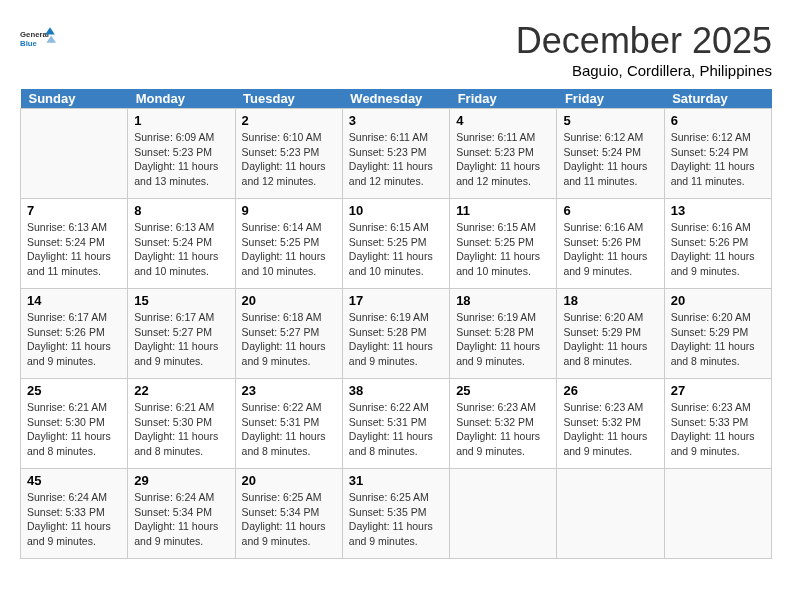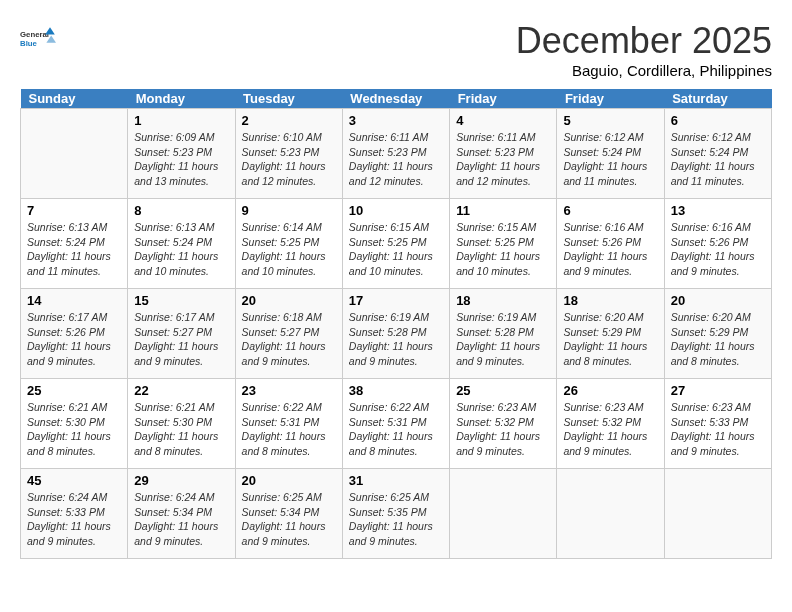--- a/index.html
+++ b/index.html
@@ -63,21 +63,20 @@
     .day-num {
       font-weight: bold;
       font-size: 13px;
       display: block;
       margin-bottom: 2px;
     }
     .day-info {
       color: #333;
       font-size: 10.5px;
       line-height: 1.4;
-      font-style: italic;
     }
     .empty-cell {
       background-color: #f9f9f9;
     }
   </style>
 </head>
 <body>
 
 <div class="header-area">
   <div class="logo">

